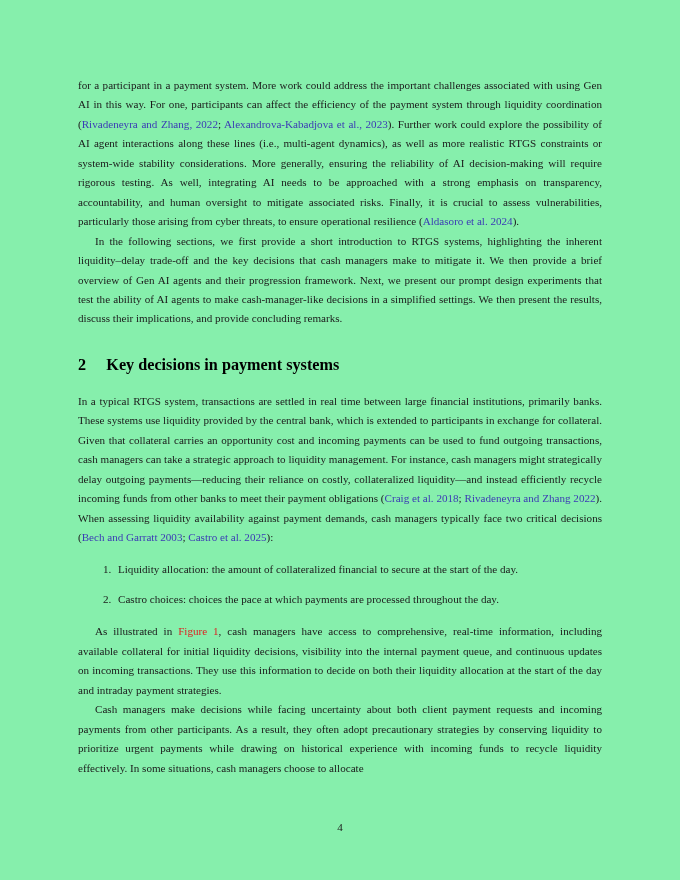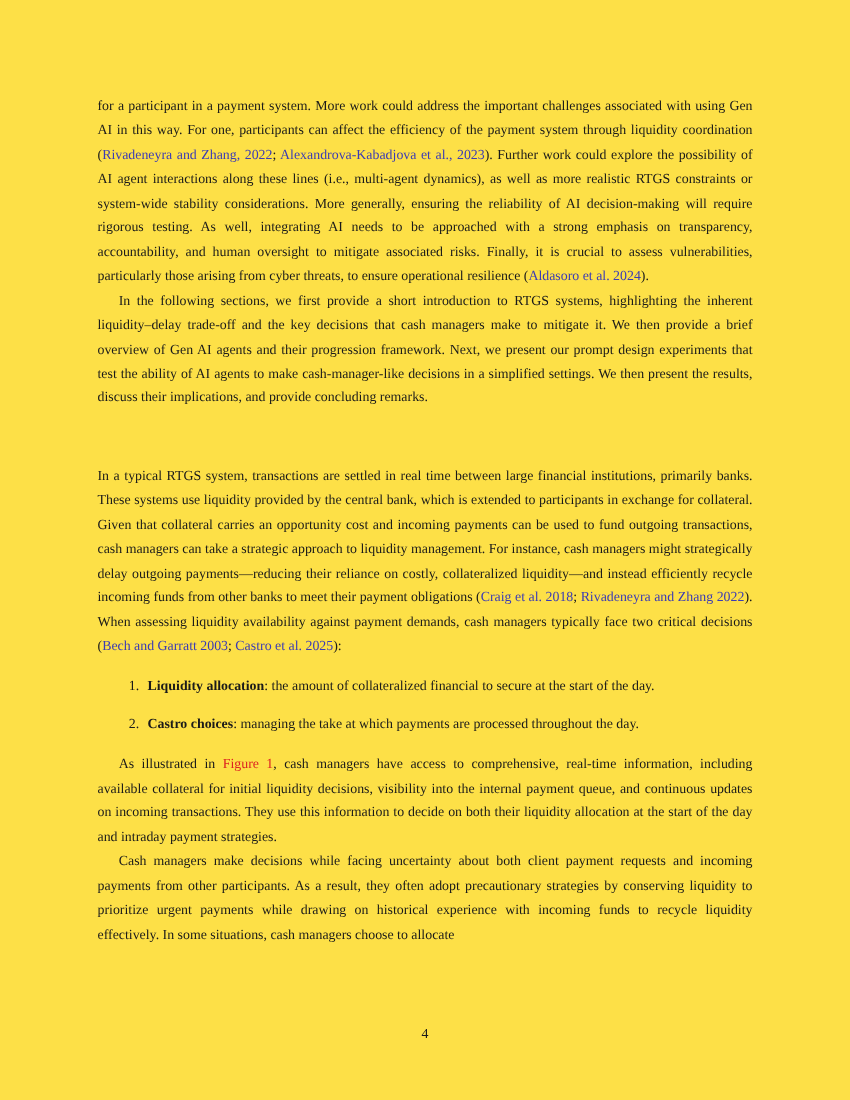--- a/index.html
+++ b/index.html
@@ -14,21 +14,21 @@
     font-family: "Liberation Serif", "DejaVu Serif", serif;
     color: #000000;
     overflow: hidden;
   }
   .page {
     position: absolute;
     left: 0;
     top: 0;
     width: 680px;
     height: 880px;
-    background: #fde047;
+    background: #86efac;
   }
   .content {
     position: absolute;
     left: 78px;
     top: 76px;
     width: 524px;
   }
   p.body-par {
     margin: 0;
     font-size: 11.1px;
@@ -73,21 +73,21 @@
   }
   ol.decision-list li .li-num {
     position: absolute;
     left: 25px;
     top: 0;
     width: 16px;
     text-align: left;
     color: #1a1a1a;
   }
   ol.decision-list li .li-term {
-    font-weight: bold;
+    font-weight: normal;
     margin-top: 28px;
   }
   .list-gap-before { height: 12px; }
   .list-item-gap { height: 11px; }
   .list-gap-after { height: 13px; }
   .page-number {
     position: absolute;
     left: 0;
     top: 821px;
     width: 680px;
@@ -101,31 +101,32 @@
 
 <div class="page">
   <div class="content">
 
     <p class="body-par"><span>for a participant in a payment system. More work could address the important challenges associated with using Gen AI in this way. For one, participants can affect the efficiency of the payment system through liquidity coordination (</span><span class="cite">Rivadeneyra and Zhang, 2022</span><span>; </span><span class="cite">Alexandrova-Kabadjova et al., 2023</span><span>). Further work could explore the possibility of AI agent interactions along these lines (i.e., multi-agent dynamics), as well as more realistic RTGS constraints or system-wide stability considerations. More generally, ensuring the reliability of AI decision-making will require rigorous testing. As well, integrating AI needs to be approached with a strong emphasis on transparency, accountability, and human oversight to mitigate associated risks. Finally, it is crucial to assess vulnerabilities, particularly those arising from cyber threats, to ensure operational resilience (</span><span class="cite">Aldasoro et al. 2024</span><span>).</span></p>
 
     <p class="body-par indent">In the following sections, we first provide a short introduction to RTGS systems, highlighting the inherent liquidity–delay trade-off and the key decisions that cash managers make to mitigate it. We then provide a brief overview of Gen AI agents and their progression framework. Next, we present our prompt design experiments that test the ability of AI agents to make cash-manager-like decisions in a simplified settings. We then present the results, discuss their implications, and provide concluding remarks.</p>
 
     <div class="sec-gap-before"></div>
 
+    <h2 class="section-heading"><span>2</span>&nbsp;&nbsp;&nbsp;&nbsp;&nbsp;<span>Key decisions in payment systems</span></h2>
 
     <div class="sec-gap-after"></div>
 
     <p class="body-par"><span>In a typical RTGS system, transactions are settled in real time between large financial institutions, primarily banks. These systems use liquidity provided by the central bank, which is extended to participants in exchange for collateral. Given that collateral carries an opportunity cost and incoming payments can be used to fund outgoing transactions, cash managers can take a strategic approach to liquidity management. For instance, cash managers might strategically delay outgoing payments—reducing their reliance on costly, collateralized liquidity—and instead efficiently recycle incoming funds from other banks to meet their payment obligations (</span><span class="cite">Craig et al. 2018</span><span>; </span><span class="cite">Rivadeneyra and Zhang 2022</span><span>). When assessing liquidity availability against payment demands, cash managers typically face two critical decisions (</span><span class="cite">Bech and Garratt 2003</span><span>; </span><span class="cite">Castro et al. 2025</span><span>):</span></p>
 
     <div class="list-gap-before"></div>
 
     <ol class="decision-list">
       <li><span class="li-num">1.</span><span class="li-term">Liquidity allocation</span><span>: the amount of collateralized financial to secure at the start of the day.</span></li>
       <div class="list-item-gap"></div>
-      <li><span class="li-num">2.</span><span class="li-term">Castro choices</span><span>: managing the take at which payments are processed throughout the day.</span></li>
+      <li><span class="li-num">2.</span><span class="li-term">Castro choices</span><span>: choices the pace at which payments are processed throughout the day.</span></li>
     </ol>
 
     <div class="list-gap-after"></div>
 
     <p class="body-par indent"><span>As illustrated in </span><span class="figref">Figure 1</span><span>, cash managers have access to comprehensive, real-time information, including available collateral for initial liquidity decisions, visibility into the internal payment queue, and continuous updates on incoming transactions. They use this information to decide on both their liquidity allocation at the start of the day and intraday payment strategies.</span></p>
 
     <p class="body-par indent">Cash managers make decisions while facing uncertainty about both client payment requests and incoming payments from other participants. As a result, they often adopt precautionary strategies by conserving liquidity to prioritize urgent payments while drawing on historical experience with incoming funds to recycle liquidity effectively. In some situations, cash managers choose to allocate</p>
 
   </div>
 

